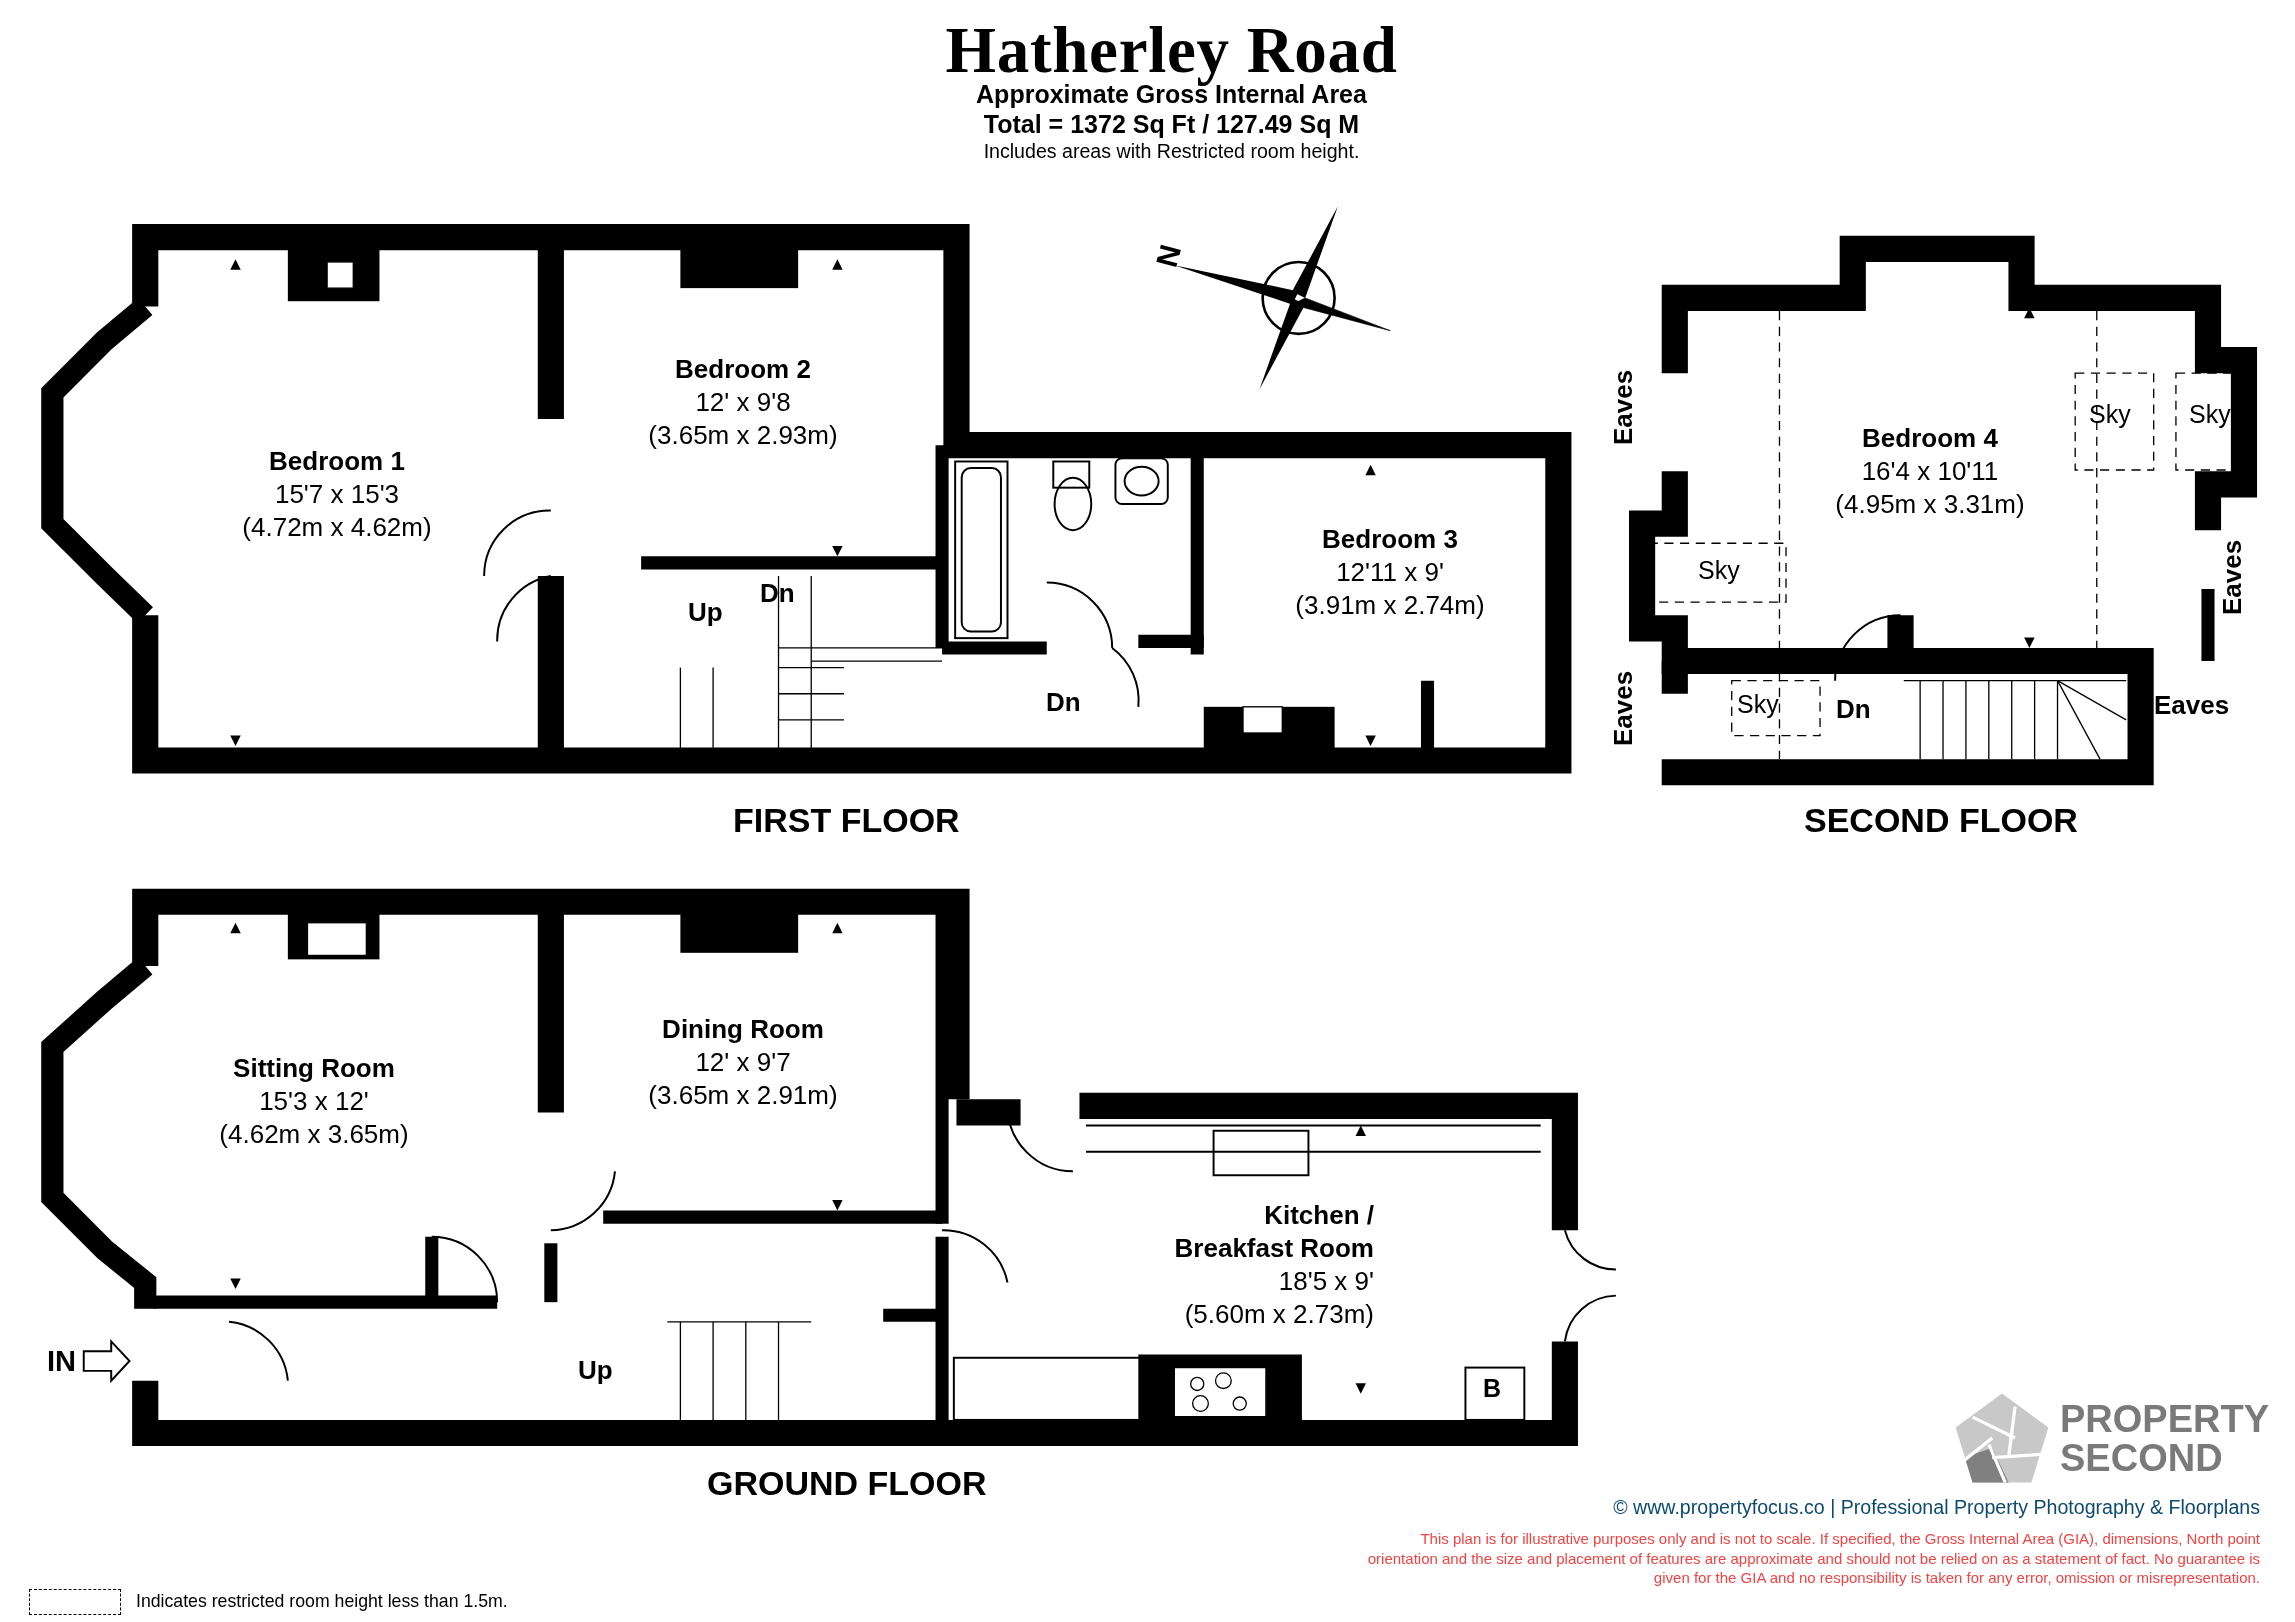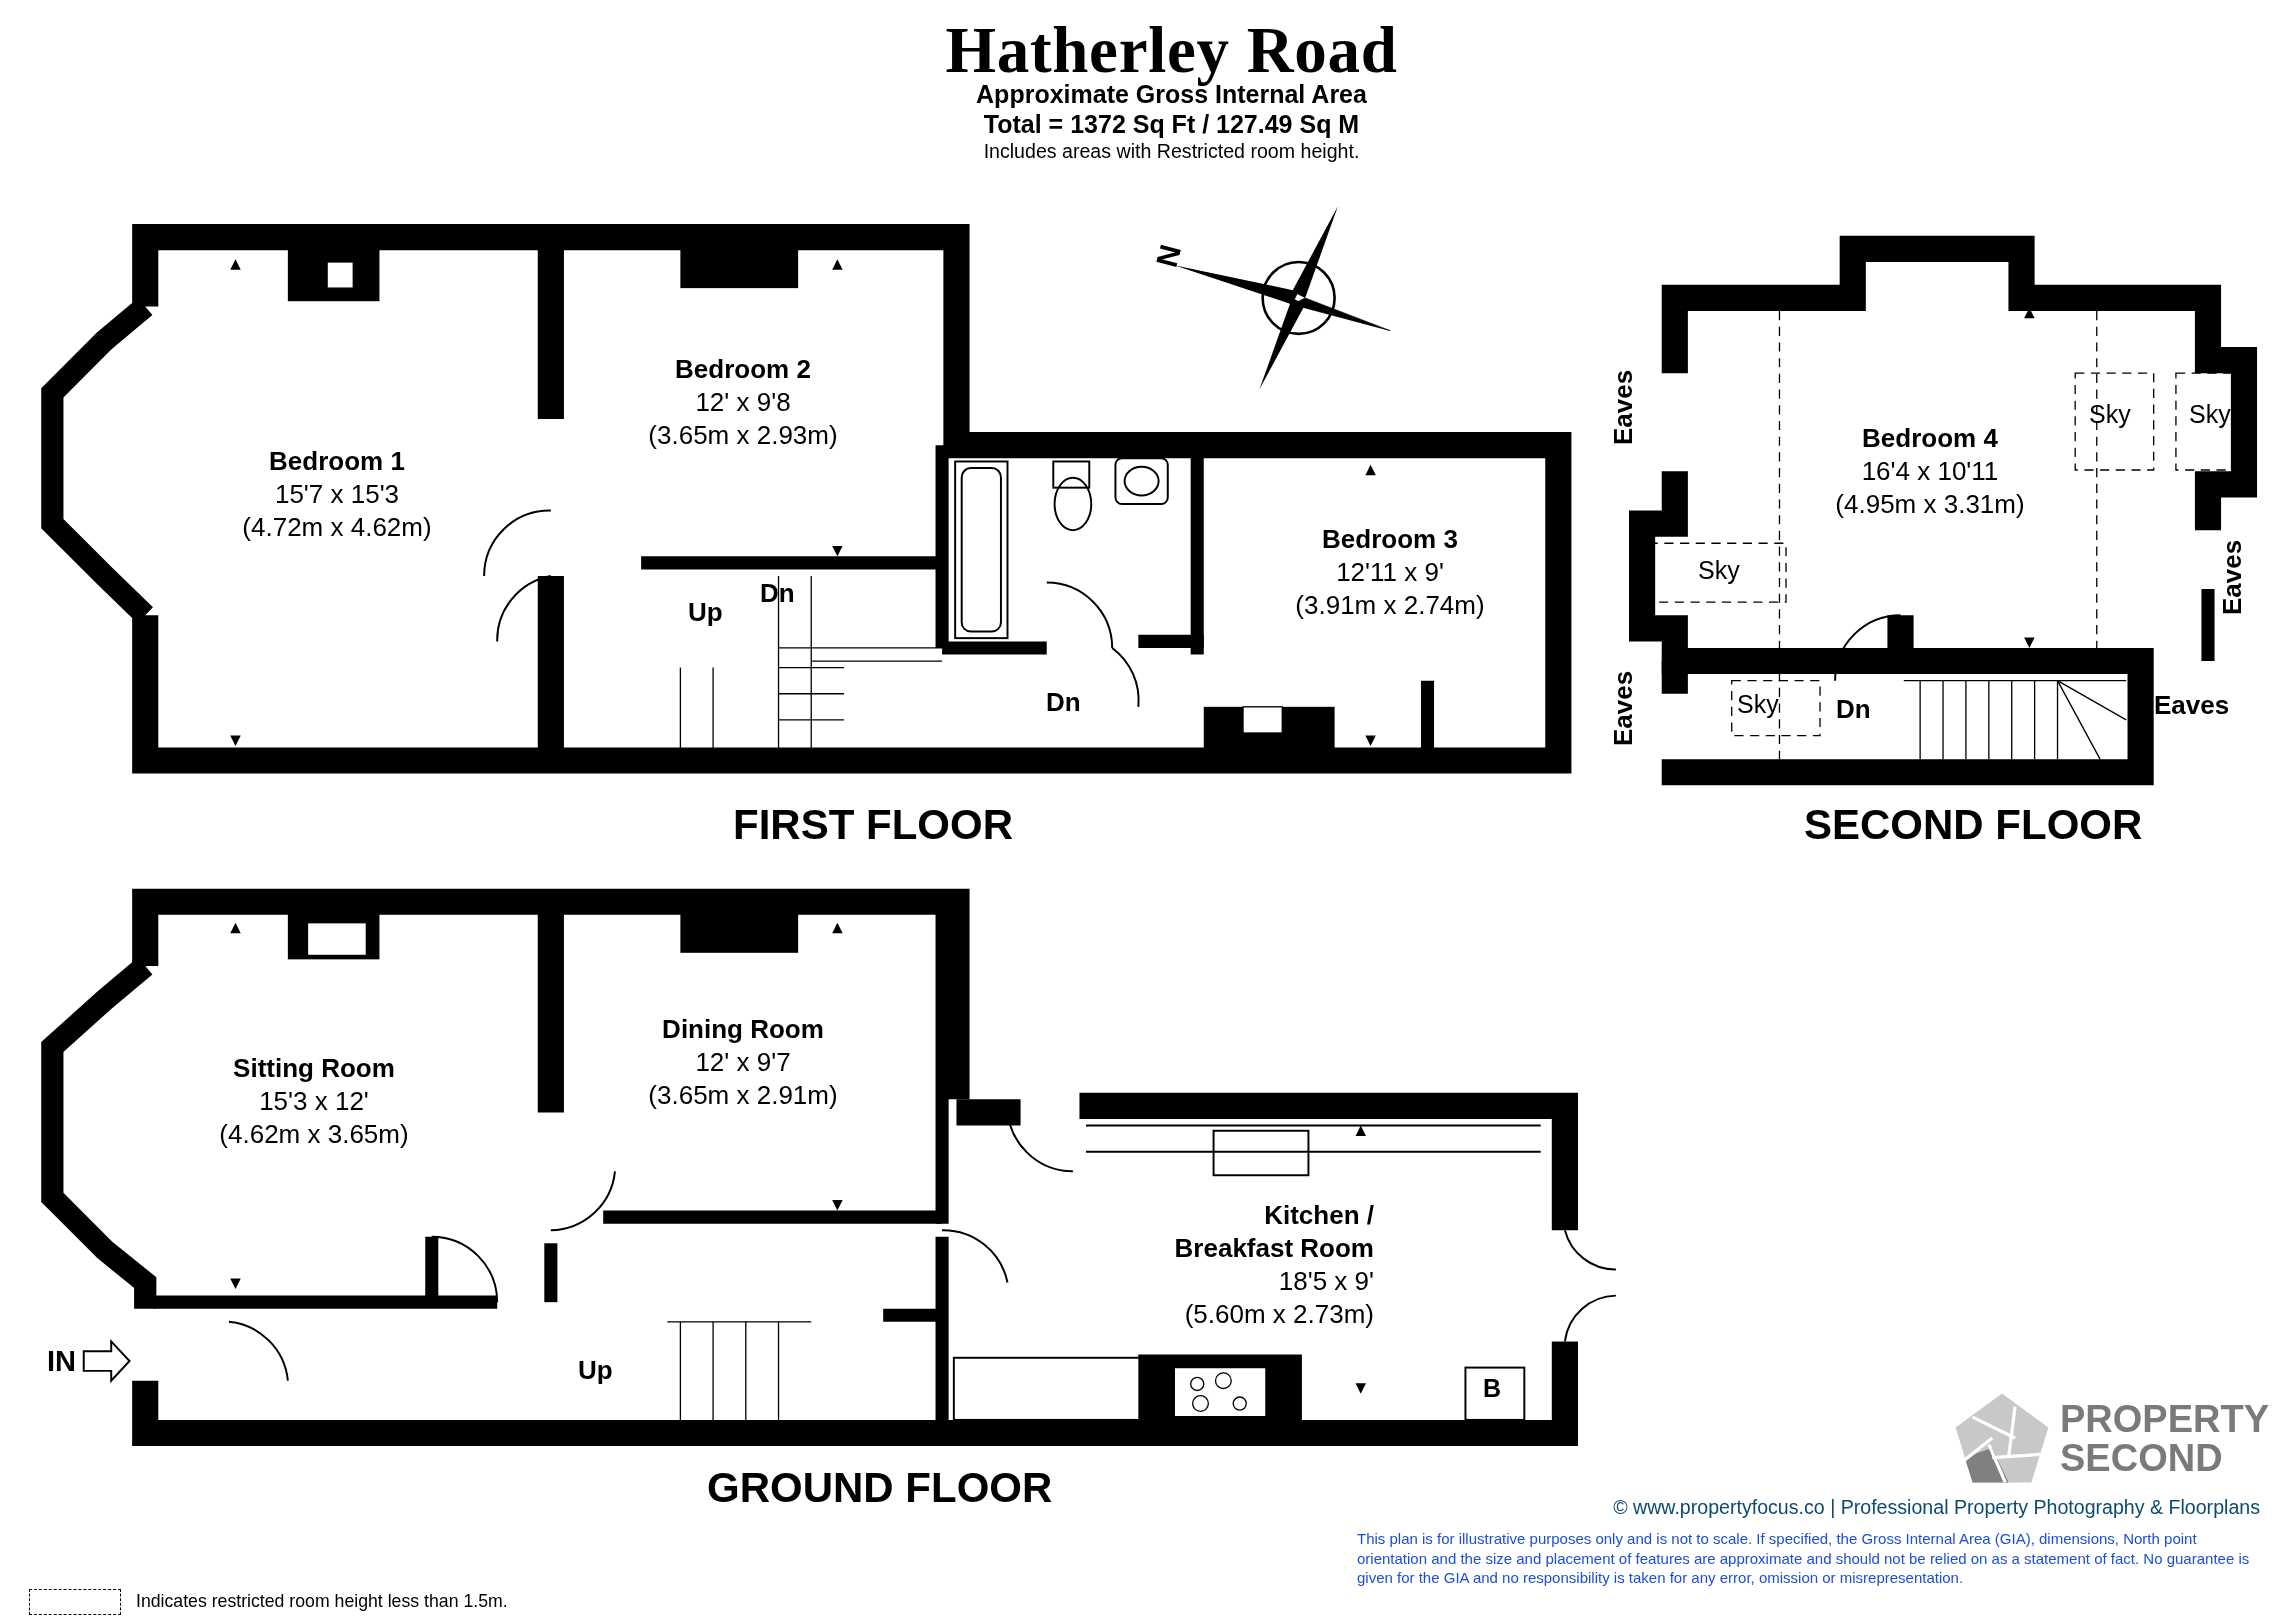--- a/index.html
+++ b/index.html
@@ -1,25 +1,25 @@
 <!DOCTYPE html>
 <html style="font-size:10.5px"><head>
 <meta charset="utf-8">
 <style>
   html,body{margin:0;padding:0;background:#fff;}
   .page{position:relative;width:2295px;height:1623px;background:#fff;overflow:hidden;font-family:"Liberation Sans",sans-serif;color:#000;border-radius:31px;}
   .abs{position:absolute;}
   .title{left:0;width:2343px;top:13px;text-align:center;font-family:"Liberation Serif",serif;font-weight:bold;font-size:65px;letter-spacing:0.7px;}
   .sub{left:0;width:2343px;text-align:center;font-weight:bold;font-size:25px;}
   .sub2{left:0;width:2343px;text-align:center;font-size:19.6px;}
-  .floor-label{font-weight:bold;font-size:42px;}
+  .floor-label{font-weight:bold;font-size:34px;}
   svg{position:absolute;left:0;top:0;}
   .room-name{font-weight:bold;}
   .footer1{right:35px;top:1496px;font-size:19.6px;color:#0c4a6e;}
-  .disc{right:35px;top:1529px;width:903px;font-size:15px;color:#1d4ed8;line-height:19.6px;}
+  .disc{right:35px;top:1529px;width:903px;text-align:right;font-size:15px;color:#ef4444;line-height:19.6px;}
   .legend{left:29px;top:1589px;display:flex;align-items:center;gap:15px;font-size:17.7px;}
   .legend-box{width:90px;height:23.6px;border:1.3px dashed #000;}
   .logo{left:1953px;top:1392px;}
   .logo-text{left:2060px;top:1400px;font-weight:bold;font-size:38px;line-height:39px;color:#7a7a7a;}
 </style>
 </head>
 <body>
 
 <div class="page">
 

